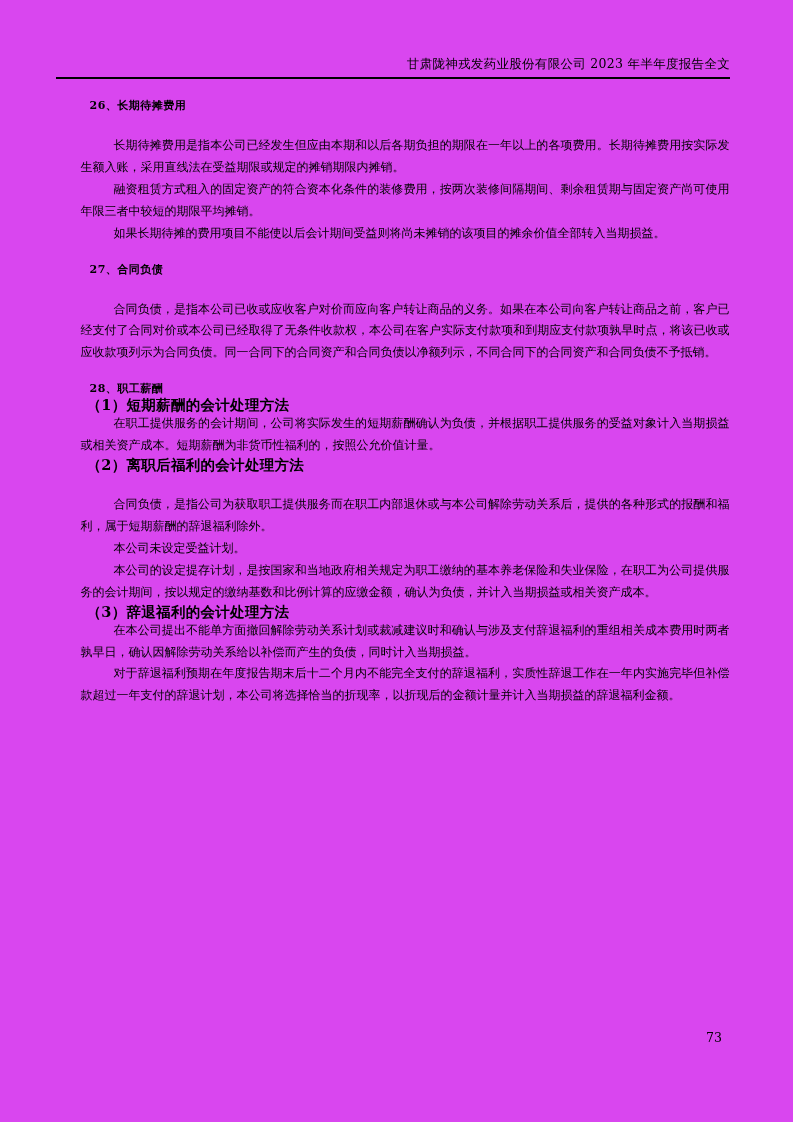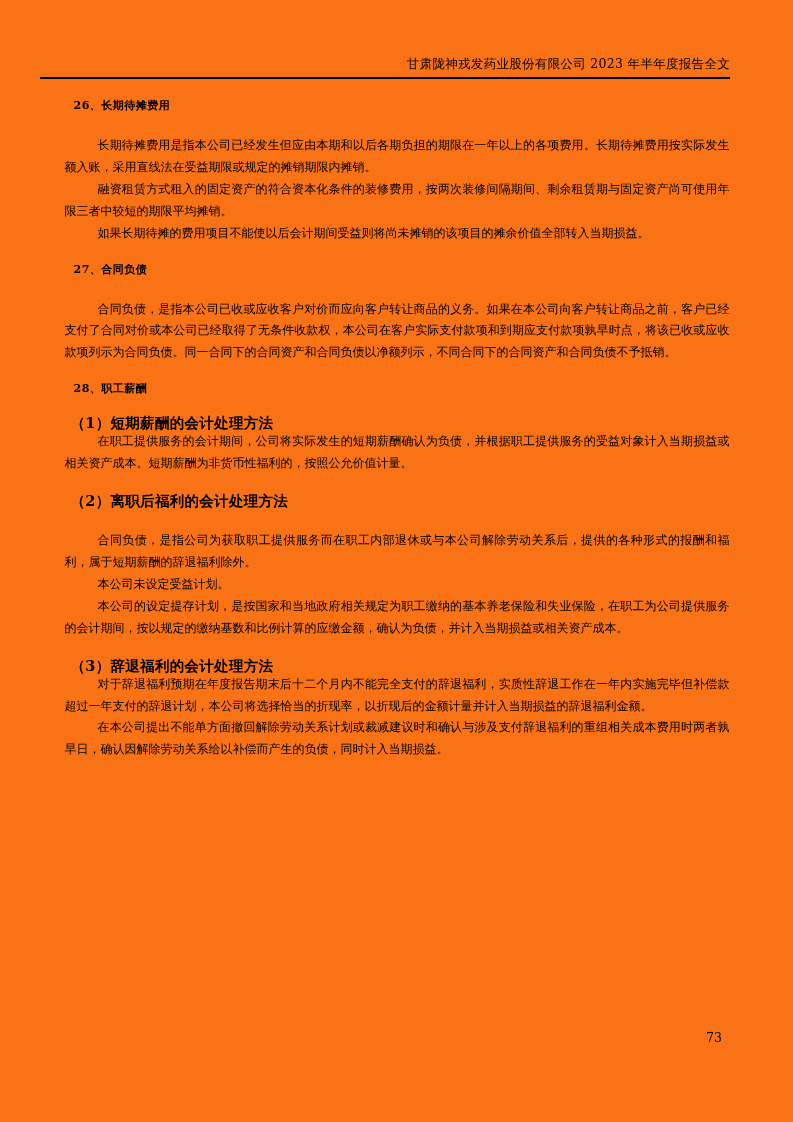--- a/index.html
+++ b/index.html
@@ -4,23 +4,24 @@
 <style>
   * { margin: 0; padding: 0; box-sizing: border-box; }
   html, body { background: #8a8a8a; }
   body { font-family: "DejaVu Serif", "Liberation Serif", serif; }
 
   .page {
     position: relative;
     width: 793px;
     height: 1122px;
     margin: 0 auto;
-    background: #f97316;
+    background: #d946ef;
     color: #000000;
     overflow: hidden;
+    padding-left: 16px;
   }
 
   .page-header {
     margin: 0 63px 0 40px;
     padding-top: 57px;
   }
   .page-header-inner {
     text-align: right;
     font-size: 12.5px;
     line-height: 13px;
@@ -41,21 +42,20 @@
     letter-spacing: 0.5px;
   }
   .sec-title.first { margin-top: 19px; }
   .sec-title.mid   { margin-top: 17px; }
 
   .sub-title {
     font-size: 14.5px;
     font-weight: bold;
     line-height: 16px;
     padding-left: 6px;
-    margin-top: 18px;
     letter-spacing: 0.3px;
   }
 
   .para {
     font-size: 12px;
     line-height: 21.9px;
     text-align: justify;
     text-indent: 33px;
     word-break: break-all;
   }
@@ -92,20 +92,20 @@
 
     <div class="sub-title">（1）短期薪酬的会计处理方法</div>
     <p class="para">在职工提供服务的会计期间，公司将实际发生的短期薪酬确认为负债，并根据职工提供服务的受益对象计入当期损益或相关资产成本。短期薪酬为非货币性福利的，按照公允价值计量。</p>
 
     <div class="sub-title">（2）离职后福利的会计处理方法</div>
     <p class="para group-start">合同负债，是指公司为获取职工提供服务而在职工内部退休或与本公司解除劳动关系后，提供的各种形式的报酬和福利，属于短期薪酬的辞退福利除外。</p>
     <p class="para">本公司未设定受益计划。</p>
     <p class="para">本公司的设定提存计划，是按国家和当地政府相关规定为职工缴纳的基本养老保险和失业保险，在职工为公司提供服务的会计期间，按以规定的缴纳基数和比例计算的应缴金额，确认为负债，并计入当期损益或相关资产成本。</p>
 
     <div class="sub-title">（3）辞退福利的会计处理方法</div>
+    <p class="para">在本公司提出不能单方面撤回解除劳动关系计划或裁减建议时和确认与涉及支付辞退福利的重组相关成本费用时两者孰早日，确认因解除劳动关系给以补偿而产生的负债，同时计入当期损益。</p>
     <p class="para">对于辞退福利预期在年度报告期末后十二个月内不能完全支付的辞退福利，实质性辞退工作在一年内实施完毕但补偿款超过一年支付的辞退计划，本公司将选择恰当的折现率，以折现后的金额计量并计入当期损益的辞退福利金额。</p>
-    <p class="para">在本公司提出不能单方面撤回解除劳动关系计划或裁减建议时和确认与涉及支付辞退福利的重组相关成本费用时两者孰早日，确认因解除劳动关系给以补偿而产生的负债，同时计入当期损益。</p>
 
   </div>
 
   <div class="page-number">73</div>
 
 </div>
 
 </body></html>

